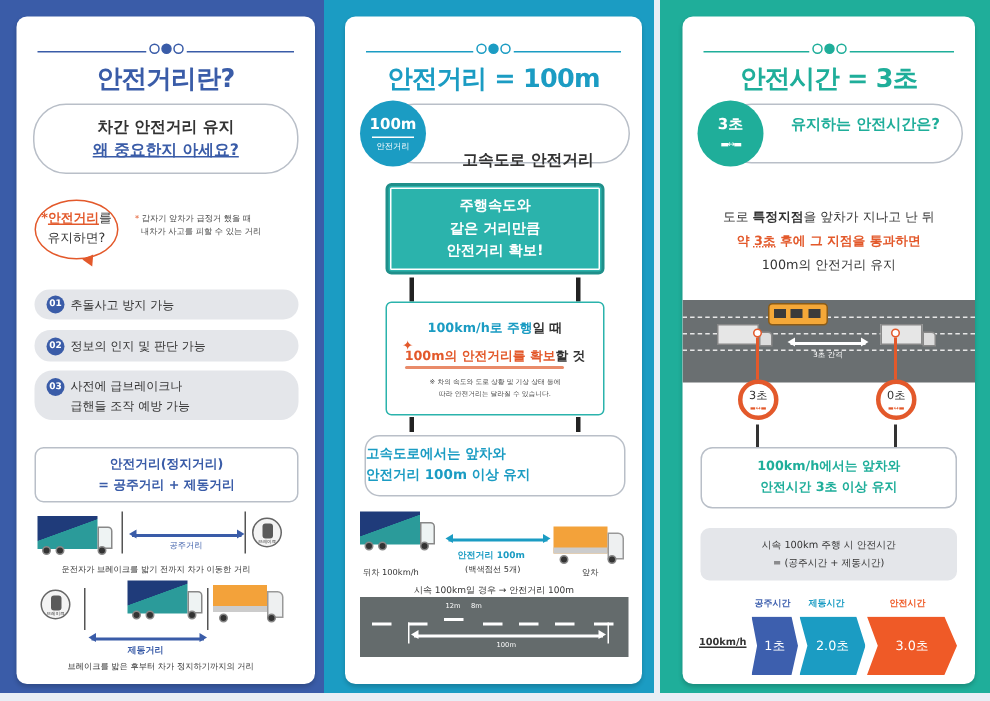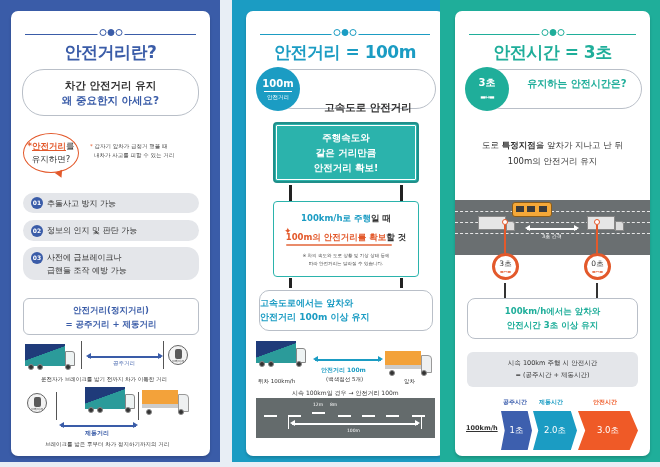--- a/index.html
+++ b/index.html
@@ -1,40 +1,40 @@
 <!DOCTYPE html>
 <html><head>
 <meta charset="utf-8">
 <style>
   * { box-sizing: border-box; margin: 0; padding: 0; }
   html, body { width: 660px; height: 467px; overflow: hidden; background: #e8eef5; }
   body { font-family: "DejaVu Sans", "Liberation Sans", sans-serif; position: relative; }
   .panel { position: absolute; top: 0; height: 462px; width: 220px; }
   .p1 { left: 0; background: #3a5ca8; }
-  .p2 { left: 232px; background: #1b9cc3; }
+  .p2 { left: 216px; background: #1b9cc3; }
   .p3 { left: 440px; background: #1fae9a; }
   .card { position: absolute; top: 11px; left: 11px; width: 199px; height: 445px; background: #fff; border-radius: 7px; box-shadow: 0 2px 3px rgba(0,0,0,.18); overflow: hidden; }
   .p2 .card { left: 14px; width: 198px; }
   .p3 .card { left: 15px; width: 195px; }
   .dots { position: absolute; top: 18px; left: 14px; right: 14px; height: 10px; }
   .dots .line { position: absolute; top: 5px; left: 0; right: 0; height: 1px; }
   .dots .dd { position: absolute; left: 50%; top: 0; transform: translateX(-50%); display: flex; gap: 1px; background: #fff; padding: 0 2px; }
   .dots .dd span { width: 7px; height: 7px; border-radius: 50%; border: 1px solid; display: inline-block; }
   .title { position: absolute; top: 30px; left: 0; right: 0; text-align: center; font-size: 17px; font-weight: bold; letter-spacing: -0.5px; }
   .abs { position: absolute; }
   .pill { position: absolute; border: 1px solid #b9bfc8; border-radius: 22px; background: #fff; }
 
   
   .p1 .title { color: #3a5ca8; }
   .p1 .dots .line { background: #3a5ca8; }
   .p1 .dots .dd span { border-color: #3a5ca8; }
   .p1 .dots .dd span.on { background: #3a5ca8; }
   .q-pill { top: 58px; left: 11px; width: 177px; height: 47px; text-align: center; font-size: 10.5px; font-weight: bold; padding-top: 8px; line-height: 15px; }
   .q-pill .l1 { color: #333; }
-  .q-pill .l2 { color: #3a5ca8; }
+  .q-pill .l2 { color: #3a5ca8; text-decoration: underline; }
   .bubble { top: 122px; left: 12px; width: 56px; height: 40px; border: 1.5px solid #e3592b; border-radius: 50%; text-align: center; font-size: 8.5px; line-height: 13px; padding-top: 6px; color: #333; }
   .bubble .red { color: #e3592b; font-weight: bold; }
   .bubble .u { text-decoration: underline; }
   .bubble:after { content: ""; position: absolute; bottom: -6px; right: 14px; width: 0; height: 0; border-left: 4px solid transparent; border-right: 4px solid transparent; border-top: 7px solid #e3592b; transform: rotate(-25deg); }
   .def-note { top: 131px; left: 79px; width: 118px; font-size: 5.5px; line-height: 9px; color: #444; }
   .def-note .ast { color: #e3592b; }
   .benefit { left: 12px; width: 176px; background: #e4e6ea; border-radius: 12px; font-size: 8px; color: #333; display: flex; align-items: center; padding-left: 24px; position: absolute; line-height: 13px; }
   .benefit .num { position: absolute; left: 8px; width: 12px; height: 12px; border-radius: 50%; background: #3a5ca8; color: #fff; font-size: 6px; font-weight: bold; text-align: center; line-height: 12px; }
   .b1 { top: 182px; height: 20px; }
   .b2 { top: 209px; height: 21px; }
@@ -327,20 +327,21 @@
     <div class="tm-circle">
       <span class="big">3초</span>
       <span class="icons">▬↔▬</span>
     </div>
     <div class="tm-text">
       <div class="l2">유지하는 안전시간은?</div>
     </div>
 
     <div class="desc">
       <div><span>도로 </span><span class="b">특정지점</span><span>을 앞차가 지나고 난 뒤</span></div>
+      <div class="r"><span>약 </span><span class="u">3초</span><span> 후에 그 지점을 통과하면</span></div>
       <div>100m의 안전거리 유지</div>
     </div>
 
     <div class="hwy">
       <div class="dash" style="top:11px;"></div>
       <div class="dash" style="top:22px;"></div>
       <div class="dash" style="top:33px;"></div>
     </div>
     <div class="bus">
       <div class="win" style="left:3px;"></div>

